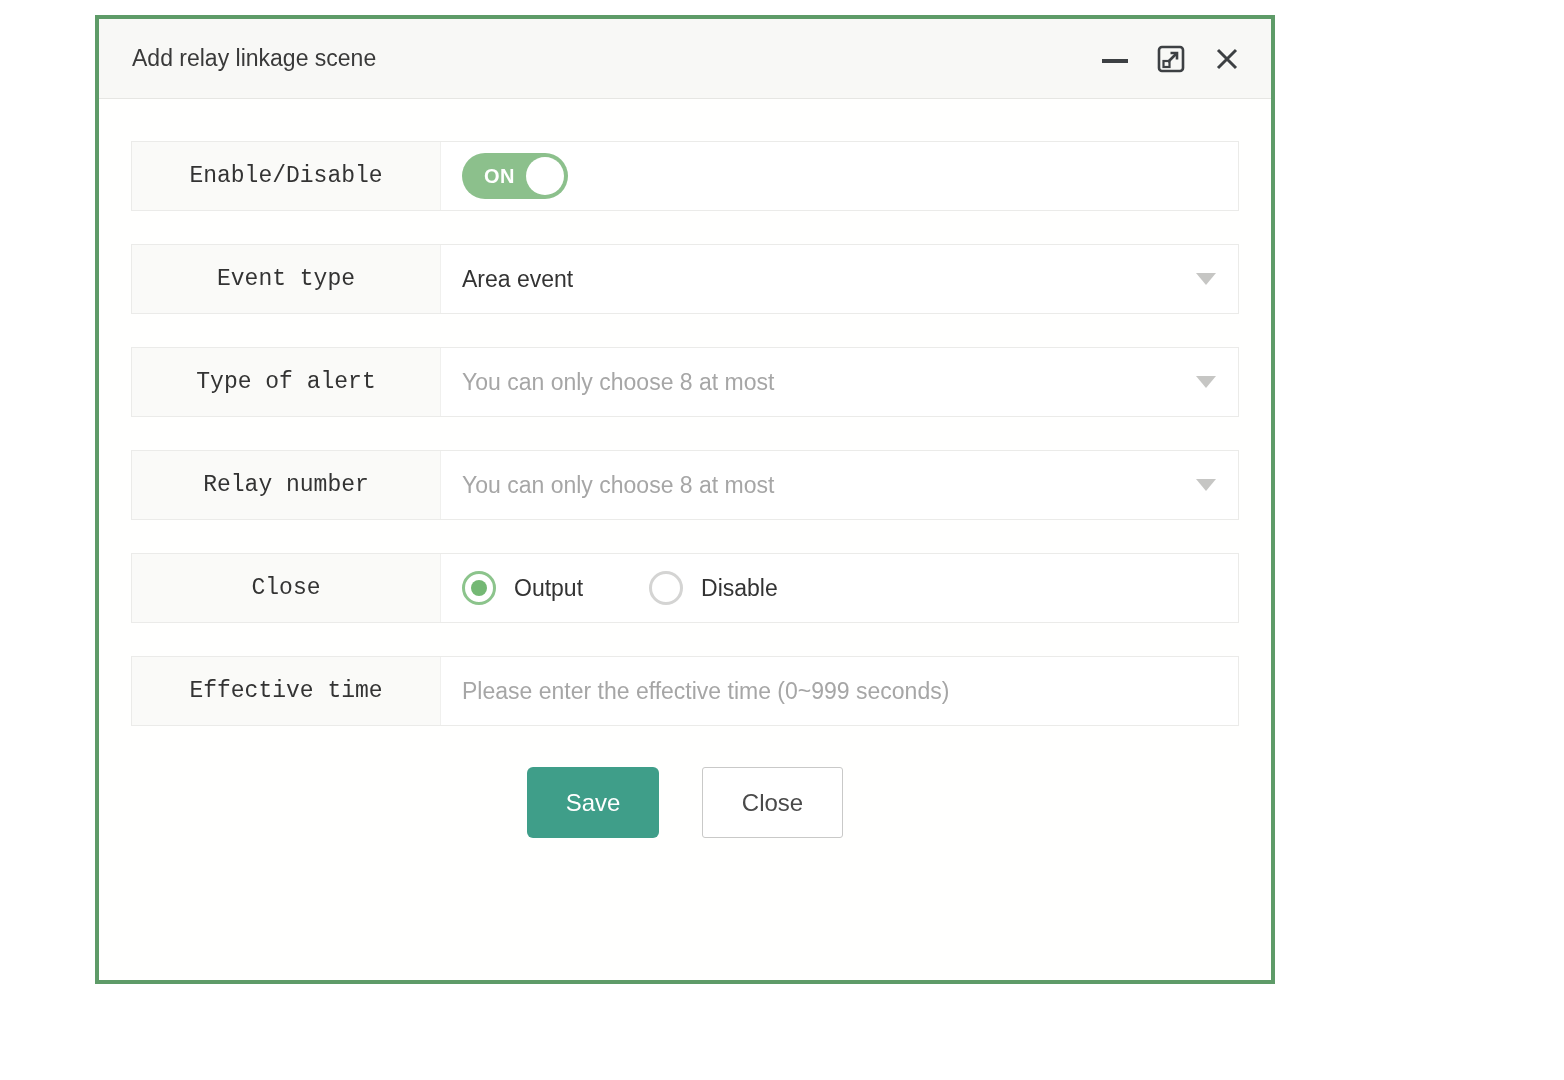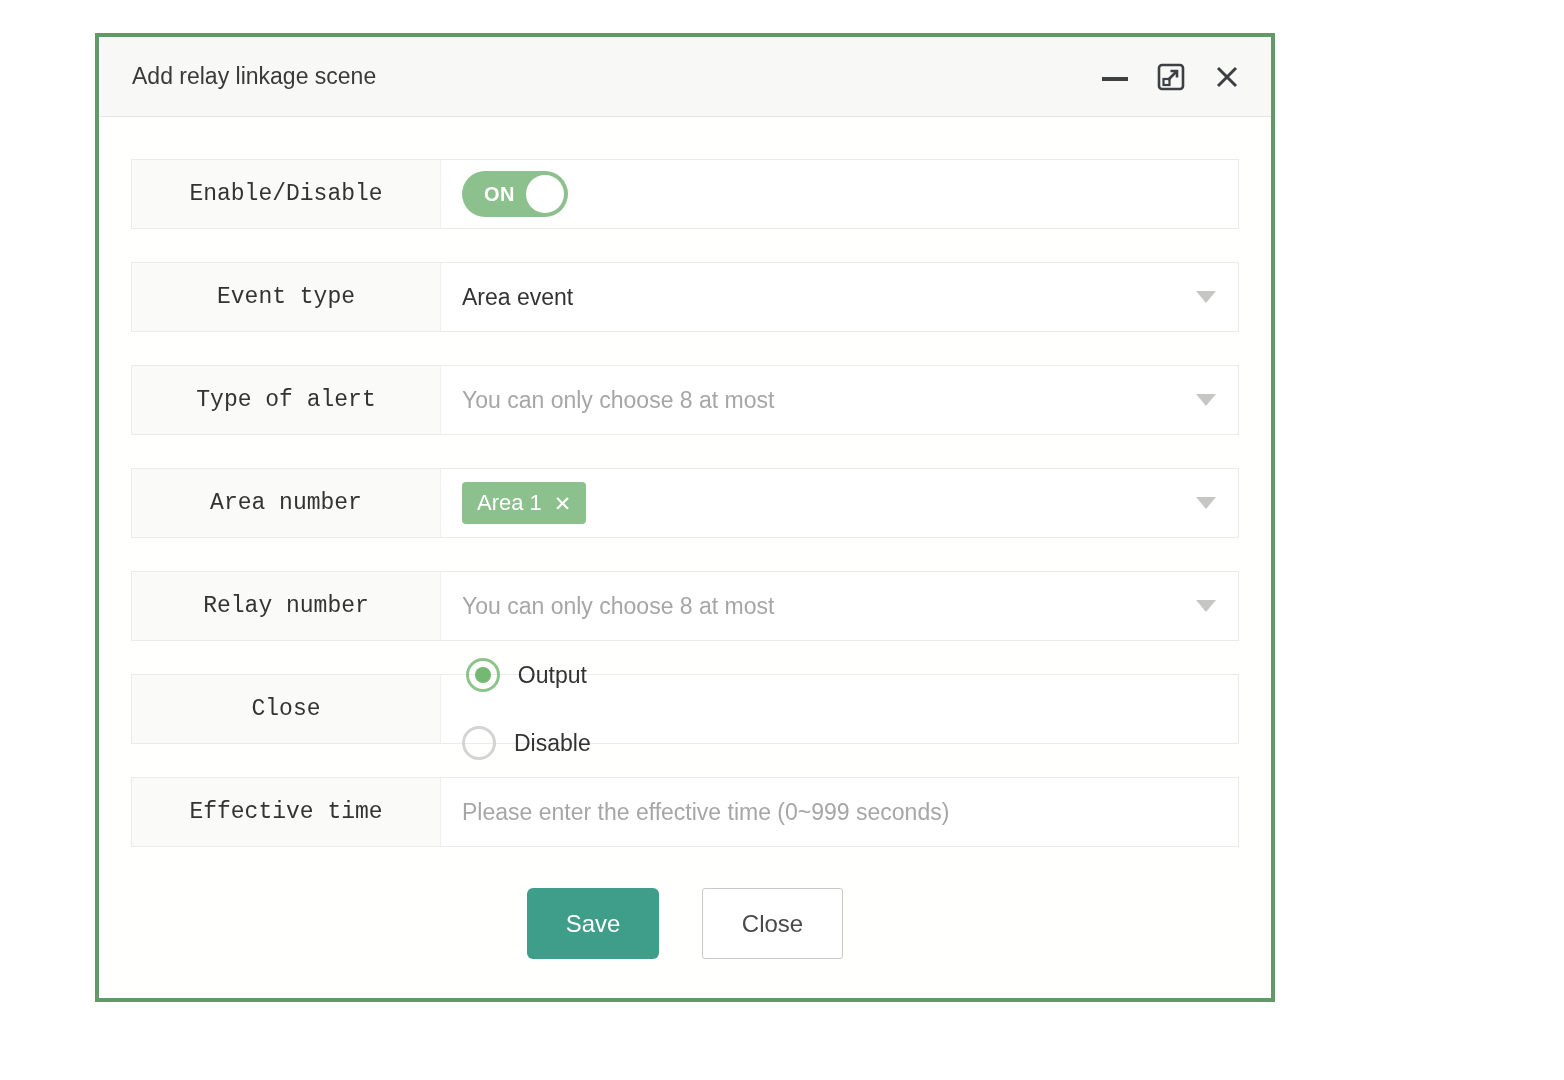--- a/index.html
+++ b/index.html
@@ -1,19 +1,19 @@
 <!DOCTYPE html>
 <html><head>
 <meta charset="utf-8">
 <style>
   * { margin:0; padding:0; box-sizing:border-box; }
   html,body { width:1564px; height:1080px; background:#ffffff; font-family:"Liberation Sans", sans-serif; }
 
   .dialog {
-    position:absolute; left:95px; top:33px; width:1180px; height:969px;
+    position:absolute; left:95px; top:15px; width:1180px; height:969px;
     border:4px solid #5e9b68; background:#fffffe;
   }
   .dialog-header {
     height:80px; background:#f8f8f6; border-bottom:1px solid #e6e6e3;
     display:flex; align-items:center;
   }
   .dialog-title { margin-left:33px; font-size:23px; color:#3a3a3a; }
   .window-controls { margin-left:auto; margin-right:26px; display:flex; align-items:center; gap:20px; }
   .win-btn { width:36px; height:36px; display:flex; align-items:center; justify-content:center; cursor:pointer; }
 
@@ -46,21 +46,21 @@
   }
   .toggle-text { color:#ffffff; font-weight:bold; font-size:20px; margin-left:22px; letter-spacing:0.5px; }
   .toggle-knob { position:absolute; right:4px; top:4px; width:38px; height:38px; border-radius:50%; background:#ffffff; }
 
   .tag {
     display:inline-flex; align-items:center; gap:12px; height:42px; padding:0 15px;
     background:#8cc08c; border-radius:4px; color:#ffffff; font-size:22px; cursor:default;
   }
   .tag-close { font-size:21px; line-height:1; cursor:pointer; }
 
-  .radio-group { display:flex; align-items:center; gap:34px;flex-direction:column; }
+  .radio-group { display:flex; align-items:center; gap:66px; }
   .radio-option { display:flex; align-items:center; gap:18px; cursor:pointer; }
   .radio-circle { width:34px; height:34px; border-radius:50%; position:relative; flex-shrink:0; }
   .radio-circle.selected { border:3px solid #8cc48c; }
   .radio-circle.selected::after {
     content:''; position:absolute; left:50%; top:50%; transform:translate(-50%,-50%);
     width:16px; height:16px; border-radius:50%; background:#74b874;
   }
   .radio-circle.unselected { border:3px solid #d4d4d3; }
 
   .text-input {
@@ -130,30 +130,20 @@
     </div>
 
     <div class="form-row">
       <div class="label-cell">Type of alert</div>
       <div class="value-cell">
         <span class="placeholder-text">You can only choose 8 at most</span>
         <span class="caret"></span>
       </div>
     </div>
 
-    <div class="form-row">
-      <div class="label-cell">Area number</div>
-      <div class="value-cell">
-        <span class="tag">
-          <span>Area 1</span>
-          <span class="tag-close">✕</span>
-        </span>
-        <span class="caret"></span>
-      </div>
-    </div>
 
     <div class="form-row">
       <div class="label-cell">Relay number</div>
       <div class="value-cell">
         <span class="placeholder-text">You can only choose 8 at most</span>
         <span class="caret"></span>
       </div>
     </div>
 
     <div class="form-row">

